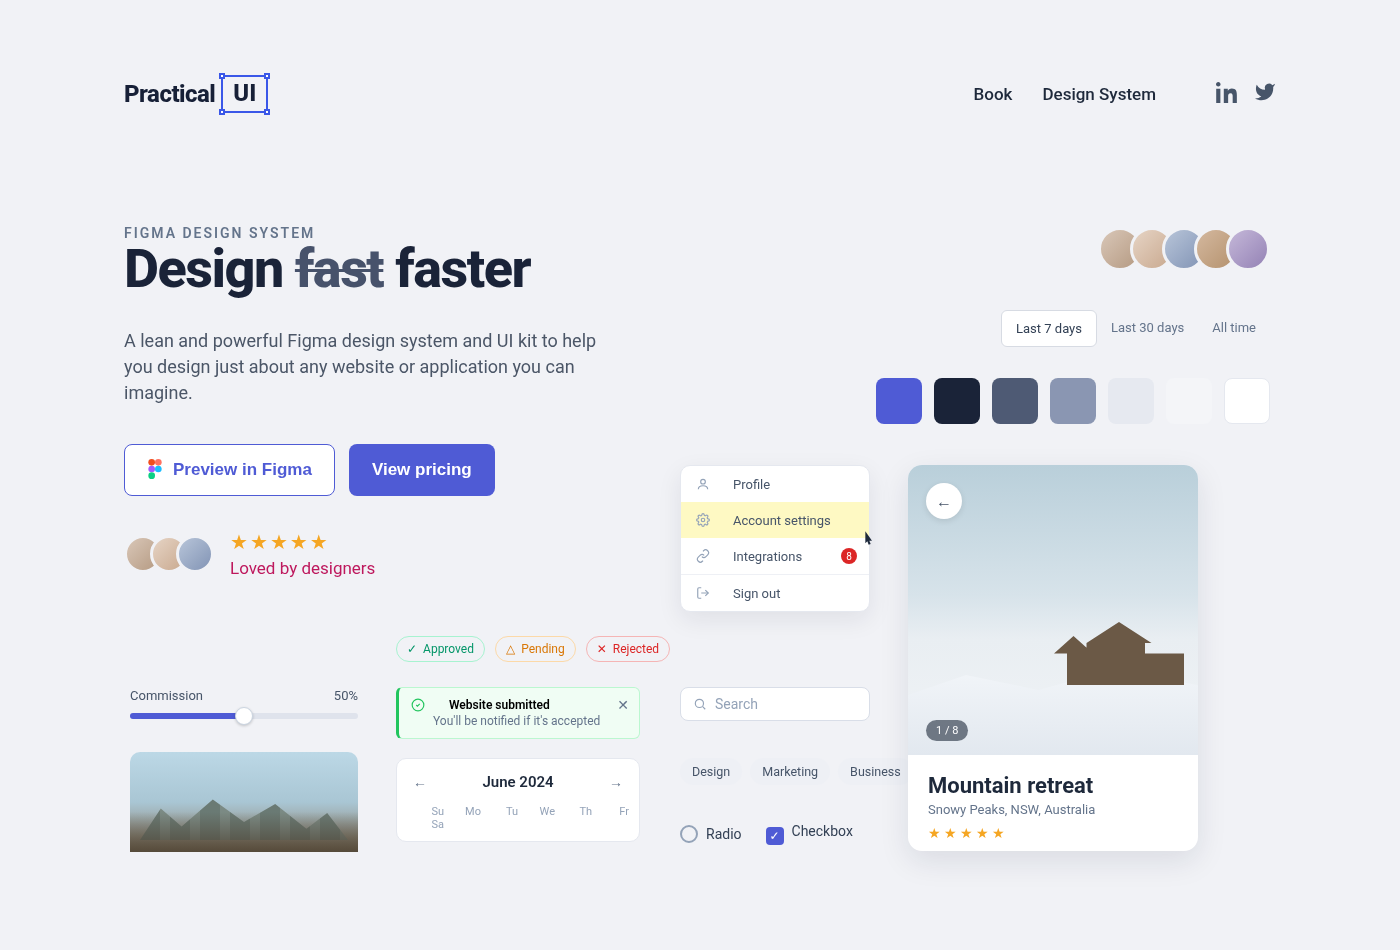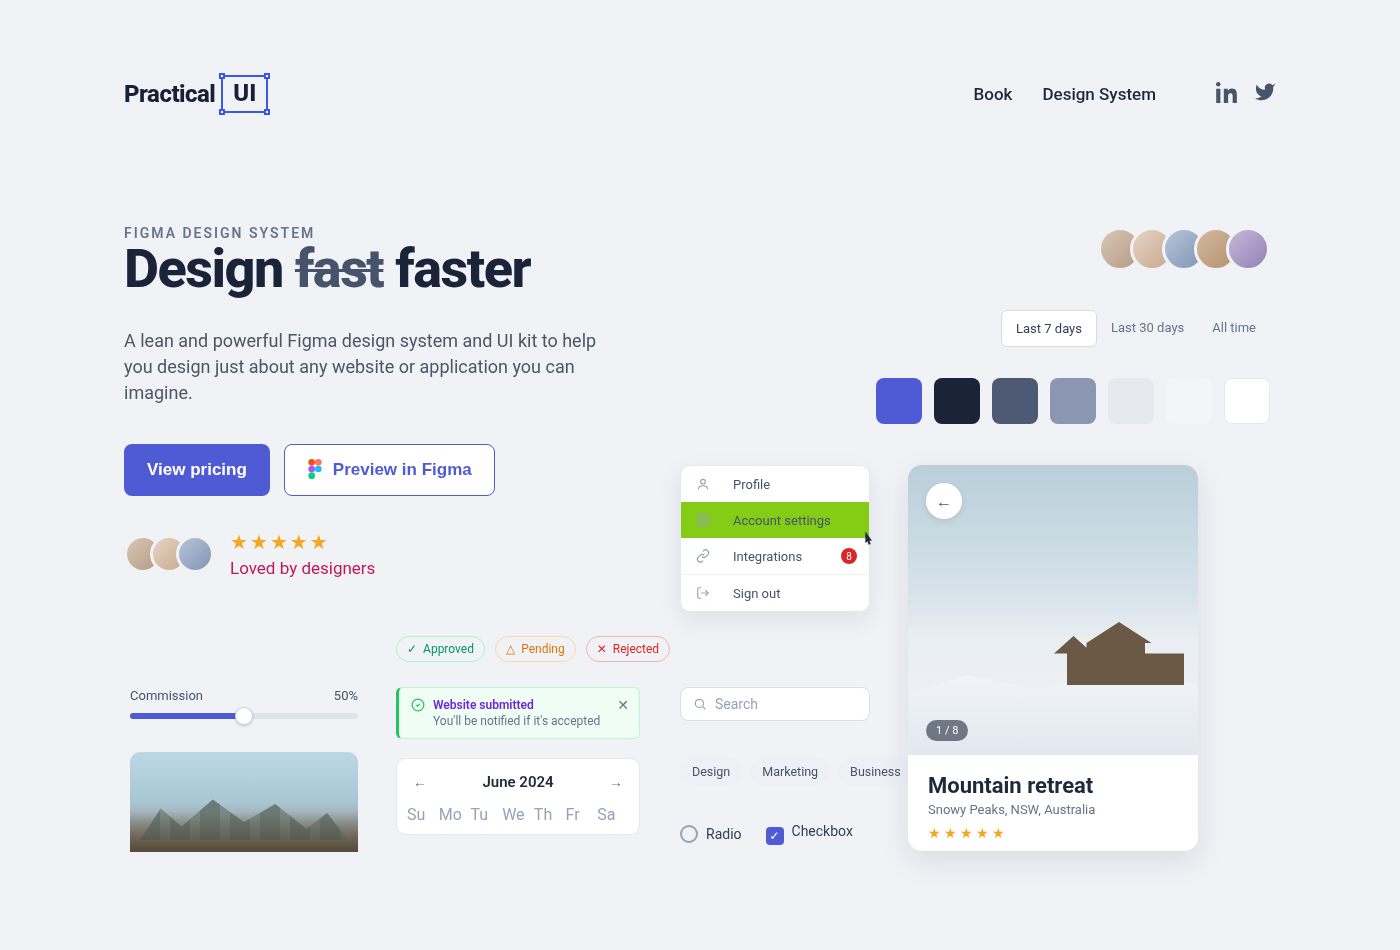--- a/index.html
+++ b/index.html
@@ -116,21 +116,21 @@
     position: absolute; top: 465px; left: 680px;
     width: 190px; background: #fff; border: 1px solid #e5e8ef; border-radius: 10px;
     box-shadow: 0 8px 24px rgba(20,30,55,.08);
     overflow: hidden;
     font-size: 13px;
   }
   .menu-item {
     display: flex; align-items: center; gap: 22px;
     padding: 10px 14px; color: #475569; position: relative;
   }
-  .menu-item.hover { background: #84cc16; align-items: center; }
+  .menu-item.hover { background: #fef9c3; align-items: center; }
   .menu-item .mi-icon { width: 16px; height: 16px; color: #94a3b8; display:flex;align-items:center;justify-content:center; }
   .menu-item .badge {
     position: absolute; right: 12px; width: 16px; height: 16px; border-radius: 50%;
     background: #dc2626; color: #fff; font-size: 10px; display:flex;align-items:center;justify-content:center;
   }
   .menu-item .toggle {
     position:absolute; right:12px; width:34px; height:18px; border-radius:10px; background:#e5e8ef;
   }
   .menu-item .toggle::after { content:""; position:absolute; left:2px; top:2px; width:14px;height:14px;border-radius:50%;background:#fff;}
   .menu-divider { height:1px; background:#eef0f5; }
@@ -176,29 +176,29 @@
   .thumb::after{content:"";position:absolute;bottom:0;left:0;right:0;height:40px;
     background:linear-gradient(0deg, rgba(80,70,55,.9), transparent);}
   .thumb .peaks{position:absolute;bottom:12px;left:10px;right:10px;height:45px;
      background: repeating-linear-gradient(90deg,#6a7a74 0 20px,#7b8a84 20px 30px);
      clip-path:polygon(0 100%,10% 30%,20% 70%,35% 10%,50% 60%,65% 20%,80% 75%,90% 40%,100% 100%);}
 
   
   .toast{position:absolute;top:687px;left:396px;width:244px;
     background:#f0fdf4;border:1px solid #bbf7d0;border-left:3px solid #22c55e;border-radius:6px;
     padding:10px 30px 10px 12px; font-size:12px;}
-  .toast .t-title{font-weight:600;color:#6d28d9;display:flex;align-items:center;gap:8px;}
+  .toast .t-title{font-weight:600;color:#000000;display:flex;align-items:center;gap:24px;}
   .toast .t-sub{color:#64748b;margin-top:2px;margin-left:22px;}
   .toast .t-close{position:absolute;right:10px;top:9px;color:#64748b;font-size:14px;}
 
   
   .calendar{position:absolute;top:758px;left:396px;width:244px;background:#fff;border:1px solid #e5e8ef;border-radius:10px;overflow:hidden;}
   .cal-head{display:flex;align-items:center;justify-content:space-between;padding:14px 16px;font-weight:600;color:#1e293b;font-size:15px;}
   .cal-head .nav-arrow{color:#64748b;font-size:14px;cursor:pointer;}
-  .cal-days{display:grid;grid-template-columns:repeat(7,1fr);text-align:left;font-size:16px;color:#94a3b8;padding:0 10px 10px;}
+  .cal-days{display:grid;grid-template-columns:repeat(6,1fr);text-align:right;font-size:11px;color:#94a3b8;padding:0 10px 10px;}
 
   
   .retreat{position:absolute;top:465px;left:908px;width:290px;background:#fff;border-radius:14px;overflow:hidden;box-shadow:0 10px 30px rgba(20,30,55,.1);}
   .retreat-img{position:relative;height:290px;
     background:linear-gradient(180deg,#b9cfda 0%,#d7e3ea 45%,#e9eef2 60%,#f0f3f6 100%);}
   .retreat-back{position:absolute;top:18px;left:18px;width:36px;height:36px;border-radius:50%;background:#fff;display:flex;align-items:center;justify-content:center;color:#475569;box-shadow:0 2px 6px rgba(0,0,0,.1);}
   .retreat-count{position:absolute;bottom:14px;left:18px;background:rgba(30,41,59,.6);color:#fff;font-size:11px;padding:4px 10px;border-radius:12px;}
   .retreat-cabin{
     position:absolute; right:14px; bottom:70px; width:130px; height:70px;
     background:#6b5946;
@@ -249,33 +249,33 @@
 </header>
 
 <section class="hero">
   <div class="eyebrow">FIGMA DESIGN SYSTEM</div>
   <h1>
     <span>Design </span><span class="strike">fast</span><span> faster</span>
   </h1>
   <p class="sub">A lean and powerful Figma design system and UI kit to help you design just about any website or application you can imagine.</p>
 
   <div class="cta-row">
-    <button class="btn btn-primary">View pricing</button>
     <button class="btn btn-secondary">
       <span class="figma-icon">
         <svg viewBox="0 0 12 18" width="14" height="20">
           <circle cx="3" cy="3" r="3" fill="#f24e1e"></circle>
           <circle cx="9" cy="3" r="3" fill="#ff7262"></circle>
           <circle cx="3" cy="9" r="3" fill="#a259ff"></circle>
           <circle cx="9" cy="9" r="3" fill="#1abcfe"></circle>
           <circle cx="3" cy="15" r="3" fill="#0acf83"></circle>
         </svg>
       </span>
       <span>Preview in Figma</span>
     </button>
+    <button class="btn btn-primary">View pricing</button>
   </div>
 
   <div class="loved-row">
     <div class="avatar-stack">
       <div class="av c1"></div>
       <div class="av c2"></div>
       <div class="av c3"></div>
     </div>
     <div>
       <div class="stars">

